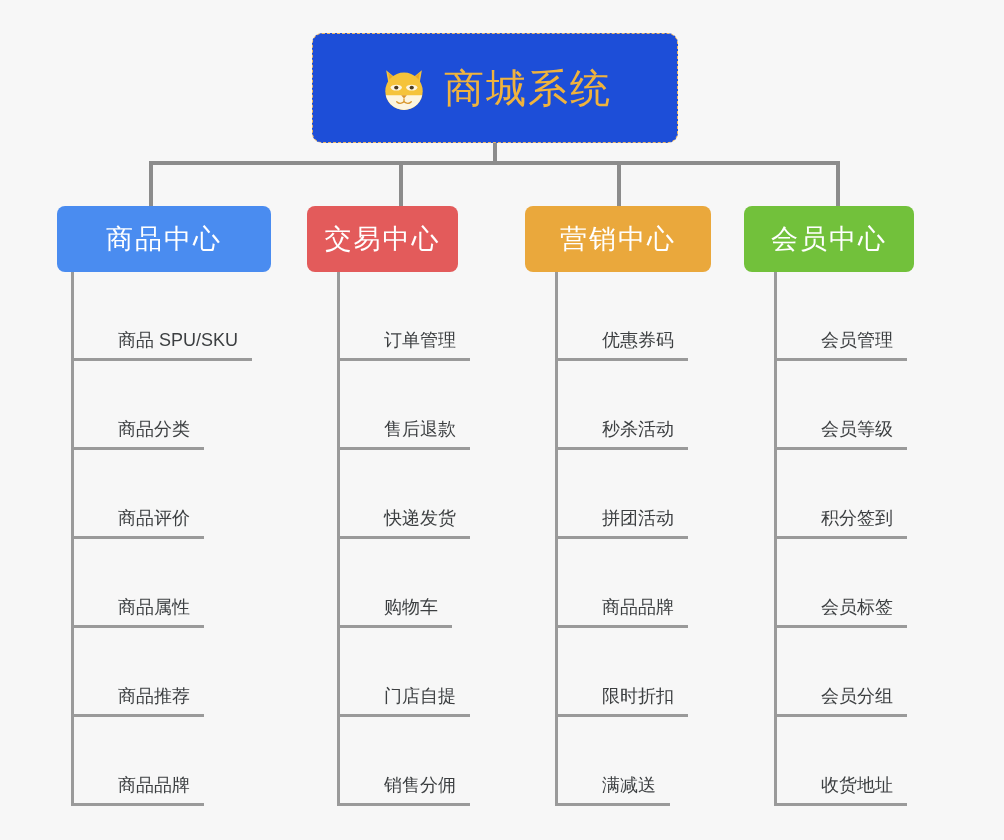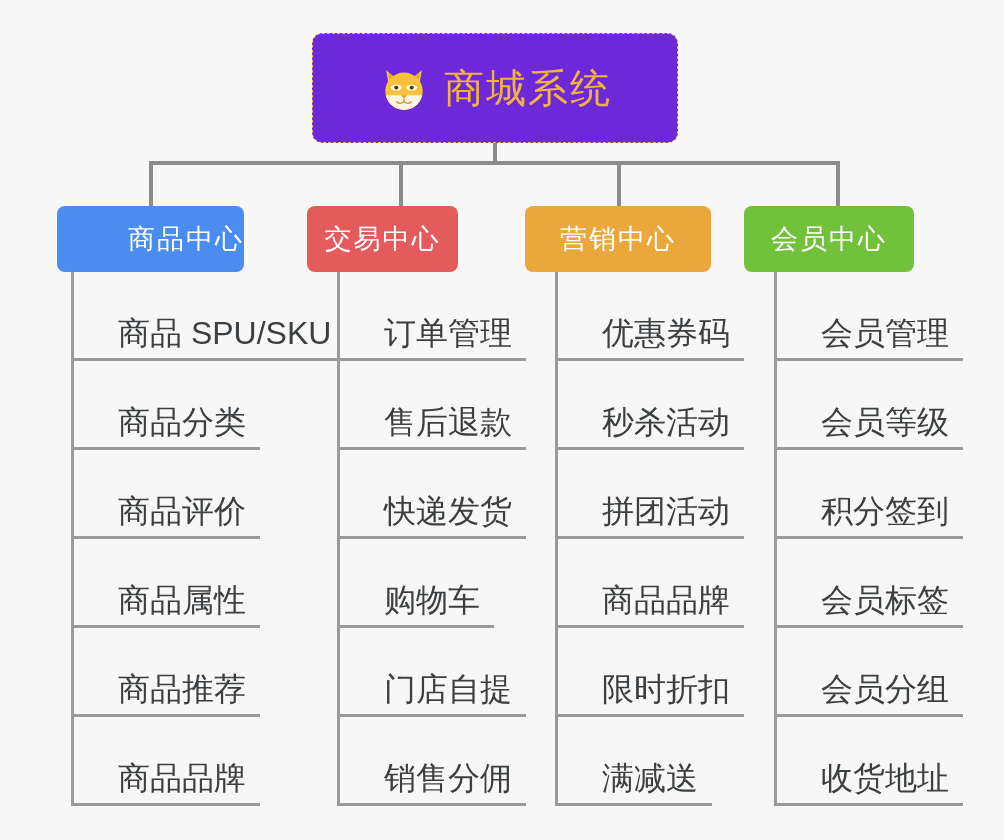--- a/index.html
+++ b/index.html
@@ -20,21 +20,21 @@
     background: #f7f7f7;
   }
 
   
   .root-node {
     position: absolute;
     left: 312px;
     top: 33px;
     width: 366px;
     height: 110px;
-    background: #6d28d9;
+    background: #1d4ed8;
     border: 1px dashed #edb764;
     border-radius: 10px;
     display: flex;
     align-items: center;
     justify-content: center;
     gap: 14px;
   }
 
   .root-emoji {
     width: 52px;
@@ -86,21 +86,21 @@
     height: 66px;
     border-radius: 8px;
     display: flex;
     align-items: center;
     justify-content: center;
     color: #ffffff;
     font-size: 27px;
     letter-spacing: 2px;
     white-space: nowrap;
   }
-  .col-0 .cat-header { width: 187px; justify-content: flex-end; }
+  .col-0 .cat-header { width: 214px; }
   .col-1 .cat-header { width: 151px; }
   .col-2 .cat-header { width: 186px; }
   .col-3 .cat-header { width: 170px; }
 
   
   .cat-blue   { background: #4a8cf0; }
   .cat-red    { background: #e35b5b; }
   .cat-orange { background: #eaa83c; }
   .cat-green  { background: #72c13b; }
 
@@ -119,21 +119,21 @@
     height: 89px;
     display: flex;
     align-items: flex-end;
   }
 
   .leaf-label {
     display: inline-block;
     position: relative;
     margin-left: 30px;
     padding: 0 14px 7px 14px;
-    font-size: 32px;
+    font-size: 18px;
     line-height: 1.1;
     color: #3c3f41;
     white-space: nowrap;
     border-bottom: 3px solid #9a9a9a;
     text-align: right;
   }
   
   .leaf-label::before {
     content: "";
     position: absolute;

